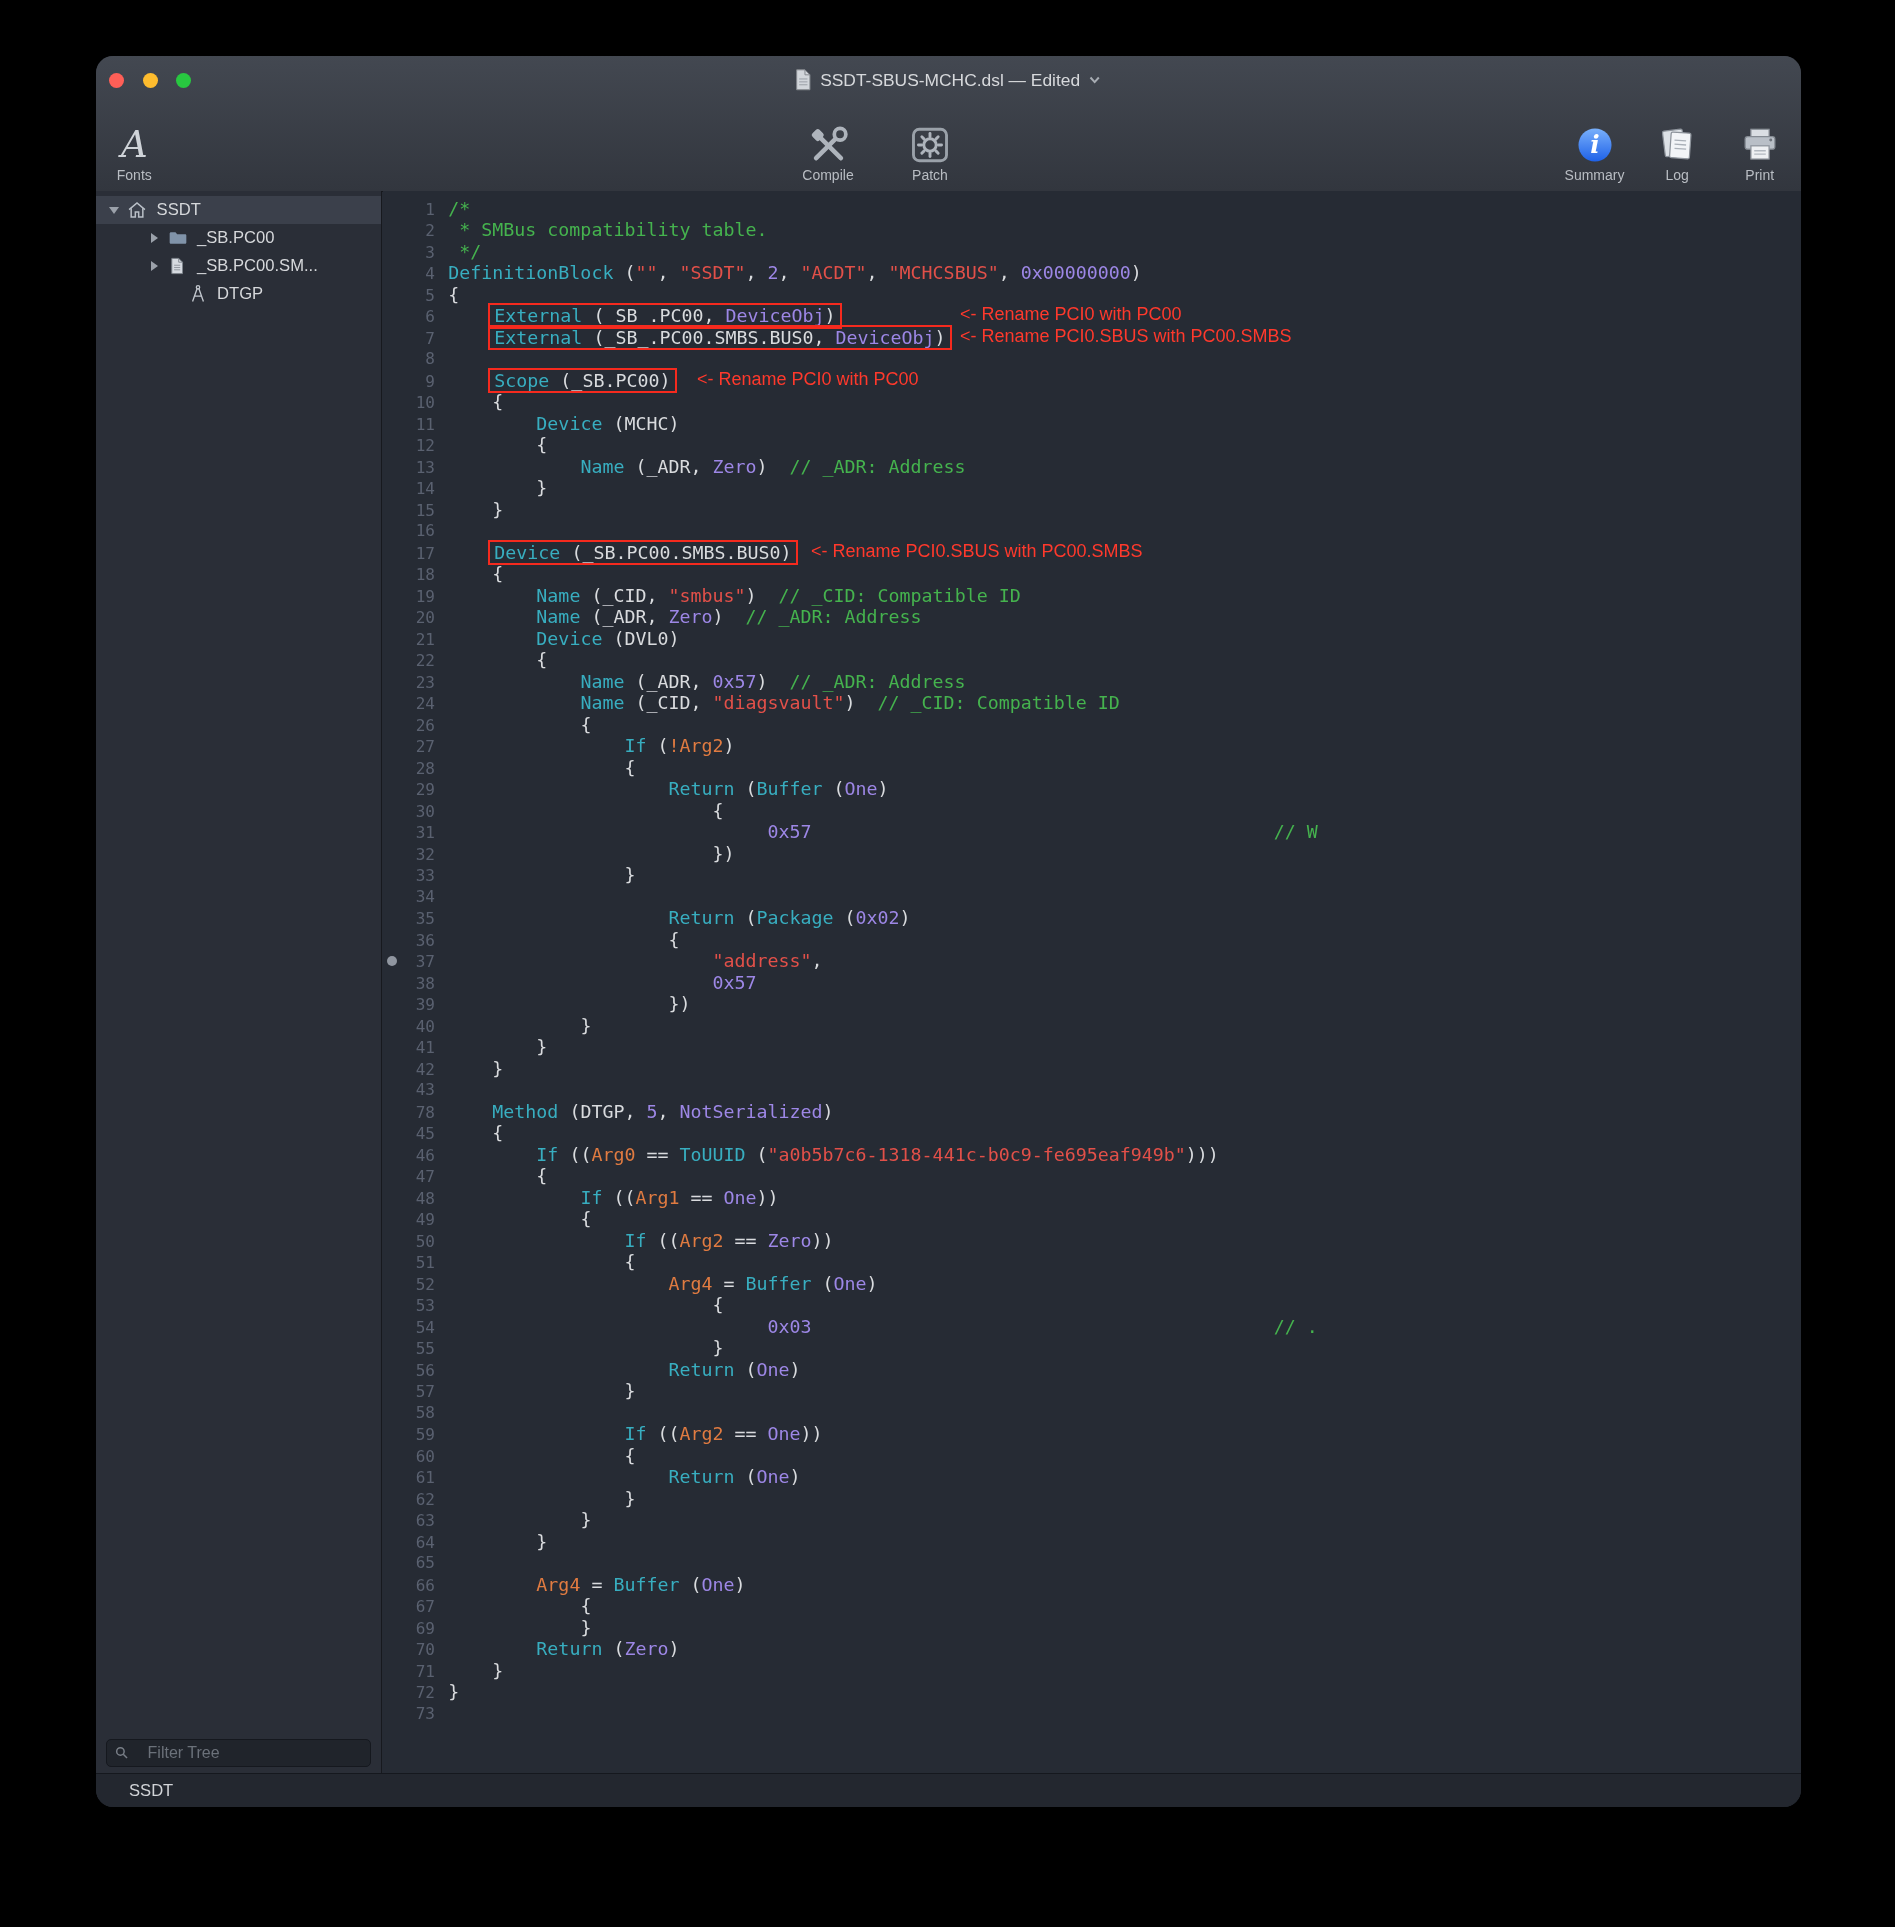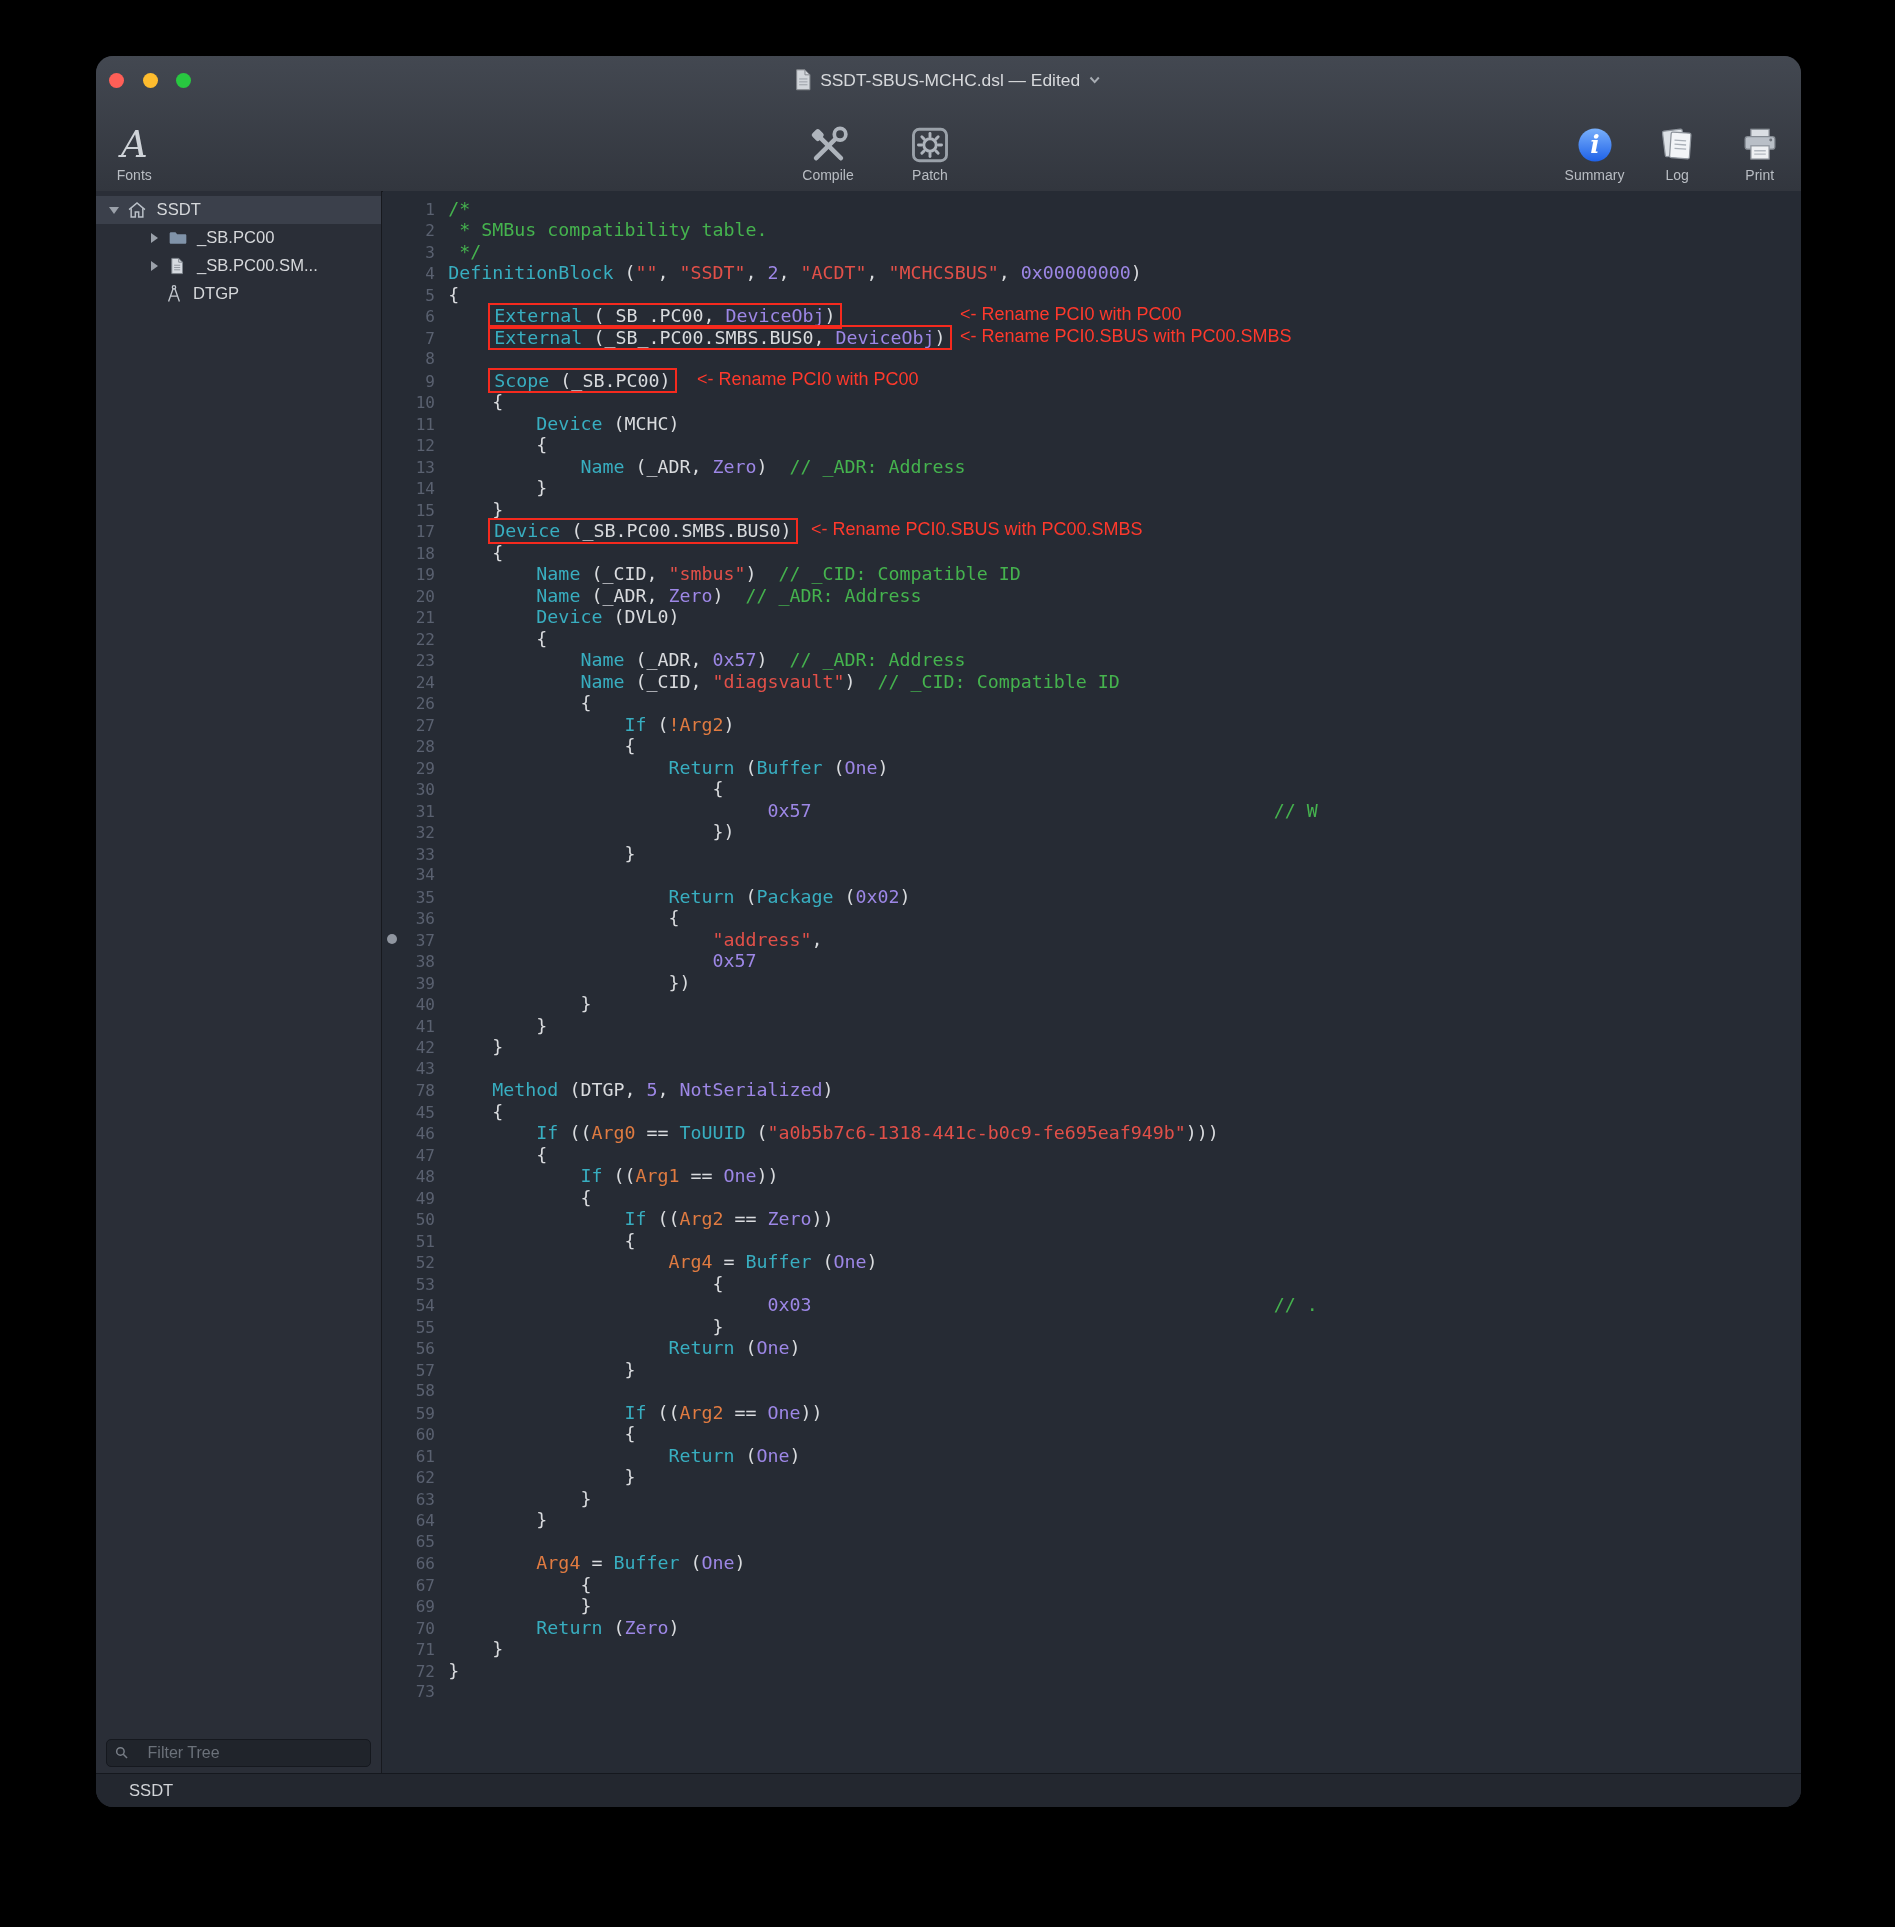--- a/index.html
+++ b/index.html
@@ -47,21 +47,21 @@
     position:absolute;left:0;top:135px;bottom:33px;width:286px;
     background:var(--c-sbbg,#2a2e37);border-right:0.8px solid #17191e;
     box-sizing:border-box;
   }
   .tree{padding-top:5px;}
   .srow{
     height:28px;display:flex;align-items:center;font-size:16.6px;color:#d6d8db;
     white-space:nowrap;overflow:hidden;
   }
   .srow.selected{background:#3b404b;}
-  .pl1{padding-left:11.6px;} .pl2{padding-left:52px;} .pl3{padding-left:68px;}
+  .pl1{padding-left:11.6px;} .pl2{padding-left:52px;} .pl3{padding-left:92px;}
   .tri{flex:none;width:13.3px;margin-right:6.6px;display:flex;align-items:center;justify-content:center;}
   .tri-down{width:0;height:0;border-left:5.8px solid transparent;border-right:5.8px solid transparent;border-top:7.5px solid #9ba1aa;}
   .tri-right{width:0;height:0;border-top:5.8px solid transparent;border-bottom:5.8px solid transparent;border-left:7.5px solid #9ba1aa;}
   .sicon{flex:none;width:21.6px;margin-right:7.5px;display:flex;align-items:center;}
   .filter{
     position:absolute;left:10px;right:10px;bottom:7.5px;height:27.4px;
     background:#20242b;border:0.8px solid #15181e;border-radius:5px;
     display:flex;align-items:center;gap:17px;padding:0 8.3px;box-sizing:border-box;
   }
   .filter input{
@@ -309,20 +309,21 @@
         <div class="line"><span class="ln">6</span><span class="code">    <span class="redbox"><span class="tk-k">External</span><span class="tk-p"> (_SB_.PC00, </span><span class="tk-n">DeviceObj</span><span class="tk-p">)</span></span></span><span class="ann" style="left: 577px;">&lt;- Rename PCI0 with PC00</span></div>
         <div class="line"><span class="ln">7</span><span class="code">    <span class="redbox"><span class="tk-k">External</span><span class="tk-p"> (_SB_.PC00.SMBS.BUS0, </span><span class="tk-n">DeviceObj</span><span class="tk-p">)</span></span></span><span class="ann" style="left: 577px;">&lt;- Rename PCI0.SBUS with PC00.SMBS</span></div>
         <div class="line"><span class="ln">8</span><span class="code"></span></div>
         <div class="line"><span class="ln">9</span><span class="code">    <span class="redbox"><span class="tk-k">Scope</span><span class="tk-p"> (_SB.PC00)</span></span></span><span class="ann" style="left: 314px;">&lt;- Rename PCI0 with PC00</span></div>
         <div class="line"><span class="ln">10</span><span class="code">    <span class="tk-p">{</span></span></div>
         <div class="line"><span class="ln">11</span><span class="code">        <span class="tk-k">Device</span><span class="tk-p"> (MCHC)</span></span></div>
         <div class="line"><span class="ln">12</span><span class="code">        <span class="tk-p">{</span></span></div>
         <div class="line"><span class="ln">13</span><span class="code">            <span class="tk-k">Name</span><span class="tk-p"> (_ADR, </span><span class="tk-n">Zero</span><span class="tk-p">)  </span><span class="tk-c">// _ADR: Address</span></span></div>
         <div class="line"><span class="ln">14</span><span class="code">        <span class="tk-p">}</span></span></div>
         <div class="line"><span class="ln">15</span><span class="code">    <span class="tk-p">}</span></span></div>
+        <div class="line"><span class="ln">16</span><span class="code"></span></div>
         <div class="line"><span class="ln">17</span><span class="code">    <span class="redbox"><span class="tk-k">Device</span><span class="tk-p"> (_SB.PC00.SMBS.BUS0)</span></span></span><span class="ann" style="left: 428px;">&lt;- Rename PCI0.SBUS with PC00.SMBS</span></div>
         <div class="line"><span class="ln">18</span><span class="code">    <span class="tk-p">{</span></span></div>
         <div class="line"><span class="ln">19</span><span class="code">        <span class="tk-k">Name</span><span class="tk-p"> (_CID, </span><span class="tk-s">"smbus"</span><span class="tk-p">)  </span><span class="tk-c">// _CID: Compatible ID</span></span></div>
         <div class="line"><span class="ln">20</span><span class="code">        <span class="tk-k">Name</span><span class="tk-p"> (_ADR, </span><span class="tk-n">Zero</span><span class="tk-p">)  </span><span class="tk-c">// _ADR: Address</span></span></div>
         <div class="line"><span class="ln">21</span><span class="code">        <span class="tk-k">Device</span><span class="tk-p"> (DVL0)</span></span></div>
         <div class="line"><span class="ln">22</span><span class="code">        <span class="tk-p">{</span></span></div>
         <div class="line"><span class="ln">23</span><span class="code">            <span class="tk-k">Name</span><span class="tk-p"> (_ADR, </span><span class="tk-n">0x57</span><span class="tk-p">)  </span><span class="tk-c">// _ADR: Address</span></span></div>
         <div class="line"><span class="ln">24</span><span class="code">            <span class="tk-k">Name</span><span class="tk-p"> (_CID, </span><span class="tk-s">"diagsvault"</span><span class="tk-p">)  </span><span class="tk-c">// _CID: Compatible ID</span></span></div>
         <div class="line"><span class="ln">26</span><span class="code">            <span class="tk-p">{</span></span></div>
         <div class="line"><span class="ln">27</span><span class="code">                <span class="tk-k">If</span><span class="tk-p"> (</span><span class="tk-a">!Arg2</span><span class="tk-p">)</span></span></div>

